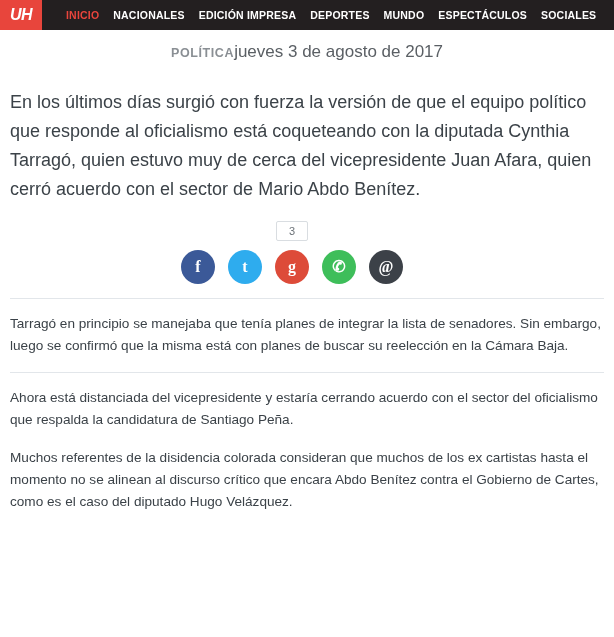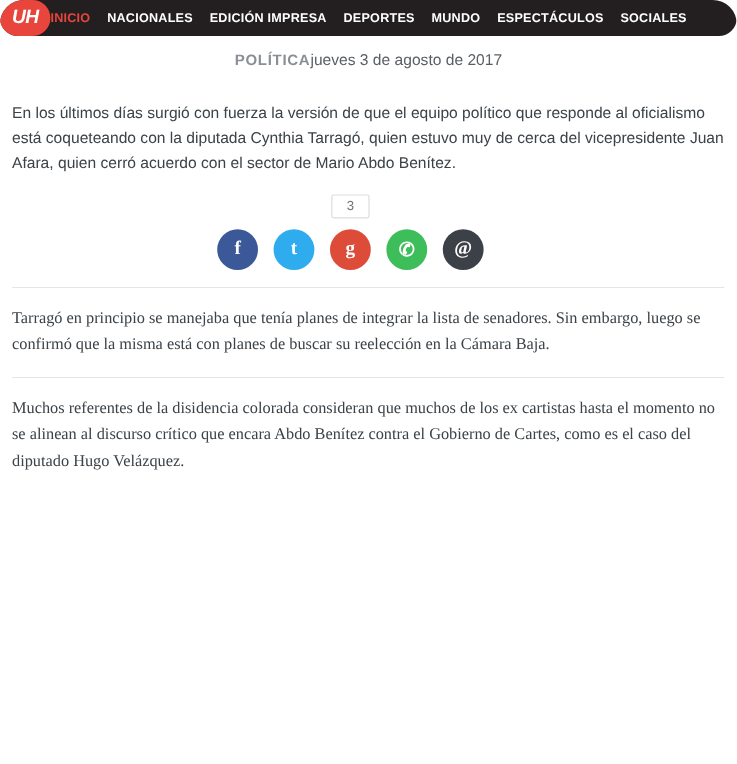--- a/index.html
+++ b/index.html
@@ -1,15 +1,15 @@
 <!DOCTYPE html>
 <html><head>
 <meta charset="utf-8">
 <style>
-  * { box-sizing: border-box; border-radius: 20px; }
+  * { box-sizing: border-box; }
   html, body {
     margin: 0;
     padding: 0;
     width: 614px;
     height: 637px;
     background: #ffffff;
     font-family: "Liberation Sans", sans-serif;
     overflow: hidden;
   }
   .page {
@@ -36,21 +36,21 @@
     display: flex;
     align-items: center;
     justify-content: center;
     letter-spacing: -0.5px;
     font-style: italic;
   }
   .navlist {
     display: flex;
     align-items: center;
     flex: 1;
-    padding-left: 0;
+    padding-left: 24px;
     gap: 14px;
   }
   .navitem {
     color: #ffffff;
     font-size: 10.5px;
     font-weight: bold;
     letter-spacing: 0.2px;
     text-transform: uppercase;
     white-space: nowrap;
     cursor: pointer;
@@ -66,37 +66,37 @@
   }
   .section-label {
     color: #8a8f94;
     font-size: 12.5px;
     font-weight: bold;
     letter-spacing: 0.6px;
     text-transform: uppercase;
   }
   .date {
     color: #5a5f64;
-    font-size: 13px;
+    font-size: 17px;
   }
 
   
   .headline {
     margin: 6px 10px 0 10px;
     font-size: 27px;
     line-height: 1.22;
     font-weight: bold;
     color: #1b1b1b;
     letter-spacing: -0.2px;
   }
 
   
   .lead {
     margin: 20px 10px 0 10px;
-    font-size: 13px;
+    font-size: 18px;
     line-height: 1.62;
     color: #3b4248;
   }
 
   
   .sharewrap {
     margin-top: 16px;
     display: flex;
     flex-direction: column;
     align-items: center;
@@ -136,21 +136,20 @@
   .hrule {
     border: 0;
     border-top: 1px solid #e2e6ea;
     margin: 0 0 14px 0;
   }
   .para {
     font-size: 13.6px;
     line-height: 1.64;
     color: #3b4248;
     margin: 0 0 15px 0;
-    font-family: Liberation Serif, serif;
   }
   .para.last { margin-bottom: 0; }
 </style>
 </head>
 <body>
 
 <div class="page">
 
   <div class="navbar">
     <div class="logo">UH</div>
@@ -181,16 +180,17 @@
       <div class="sicon" style="background:#dd4b39">g</div>
       <div class="sicon" style="background:#3ebe5a">✆</div>
       <div class="sicon" style="background:#3c4148">@</div>
     </div>
   </div>
 
   <div class="bodywrap">
     <hr class="hrule">
     <p class="para">Tarragó en principio se manejaba que tenía planes de integrar la lista de senadores. Sin embargo, luego se confirmó que la misma está con planes de buscar su reelección en la Cámara Baja.</p>
     <hr class="hrule">
+    <p class="para">Ahora está distanciada del vicepresidente y estaría cerrando acuerdo con el sector del oficialismo que respalda la candidatura de Santiago Peña.</p>
     <p class="para last">Muchos referentes de la disidencia colorada consideran que muchos de los ex cartistas hasta el momento no se alinean al discurso crítico que encara Abdo Benítez contra el Gobierno de Cartes, como es el caso del diputado Hugo Velázquez.</p>
   </div>
 
 </div>
 
 </body></html>

